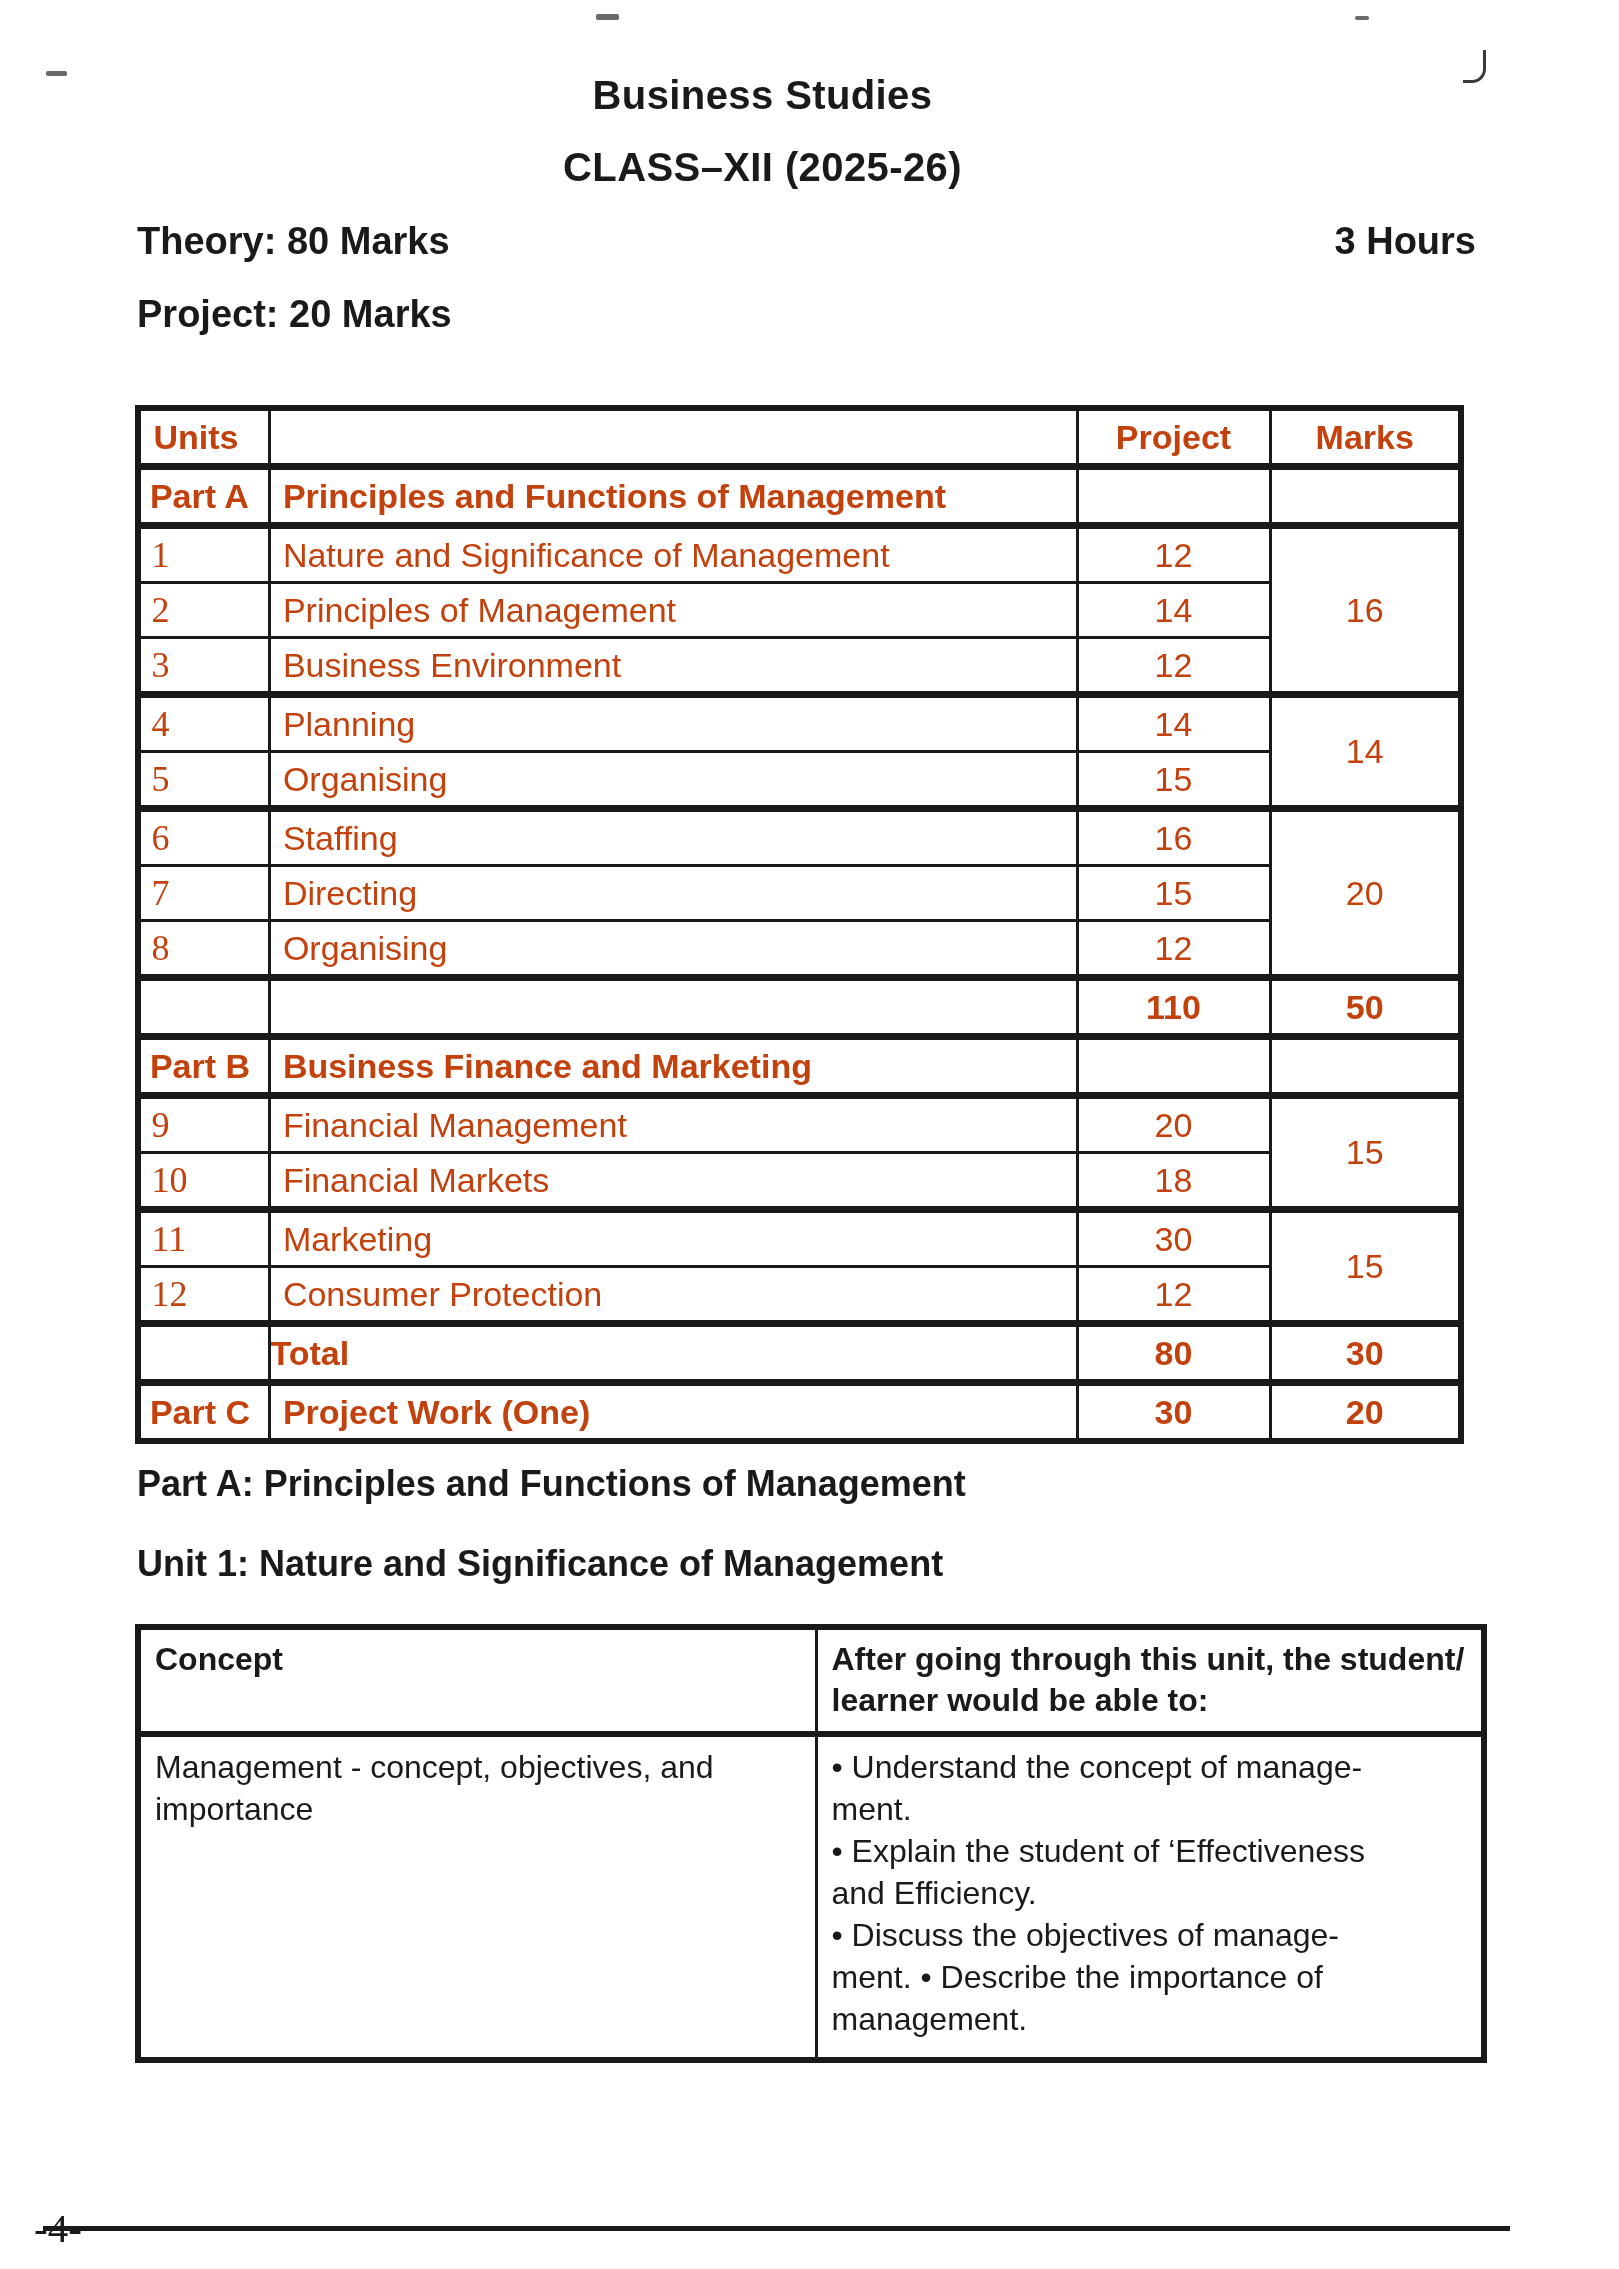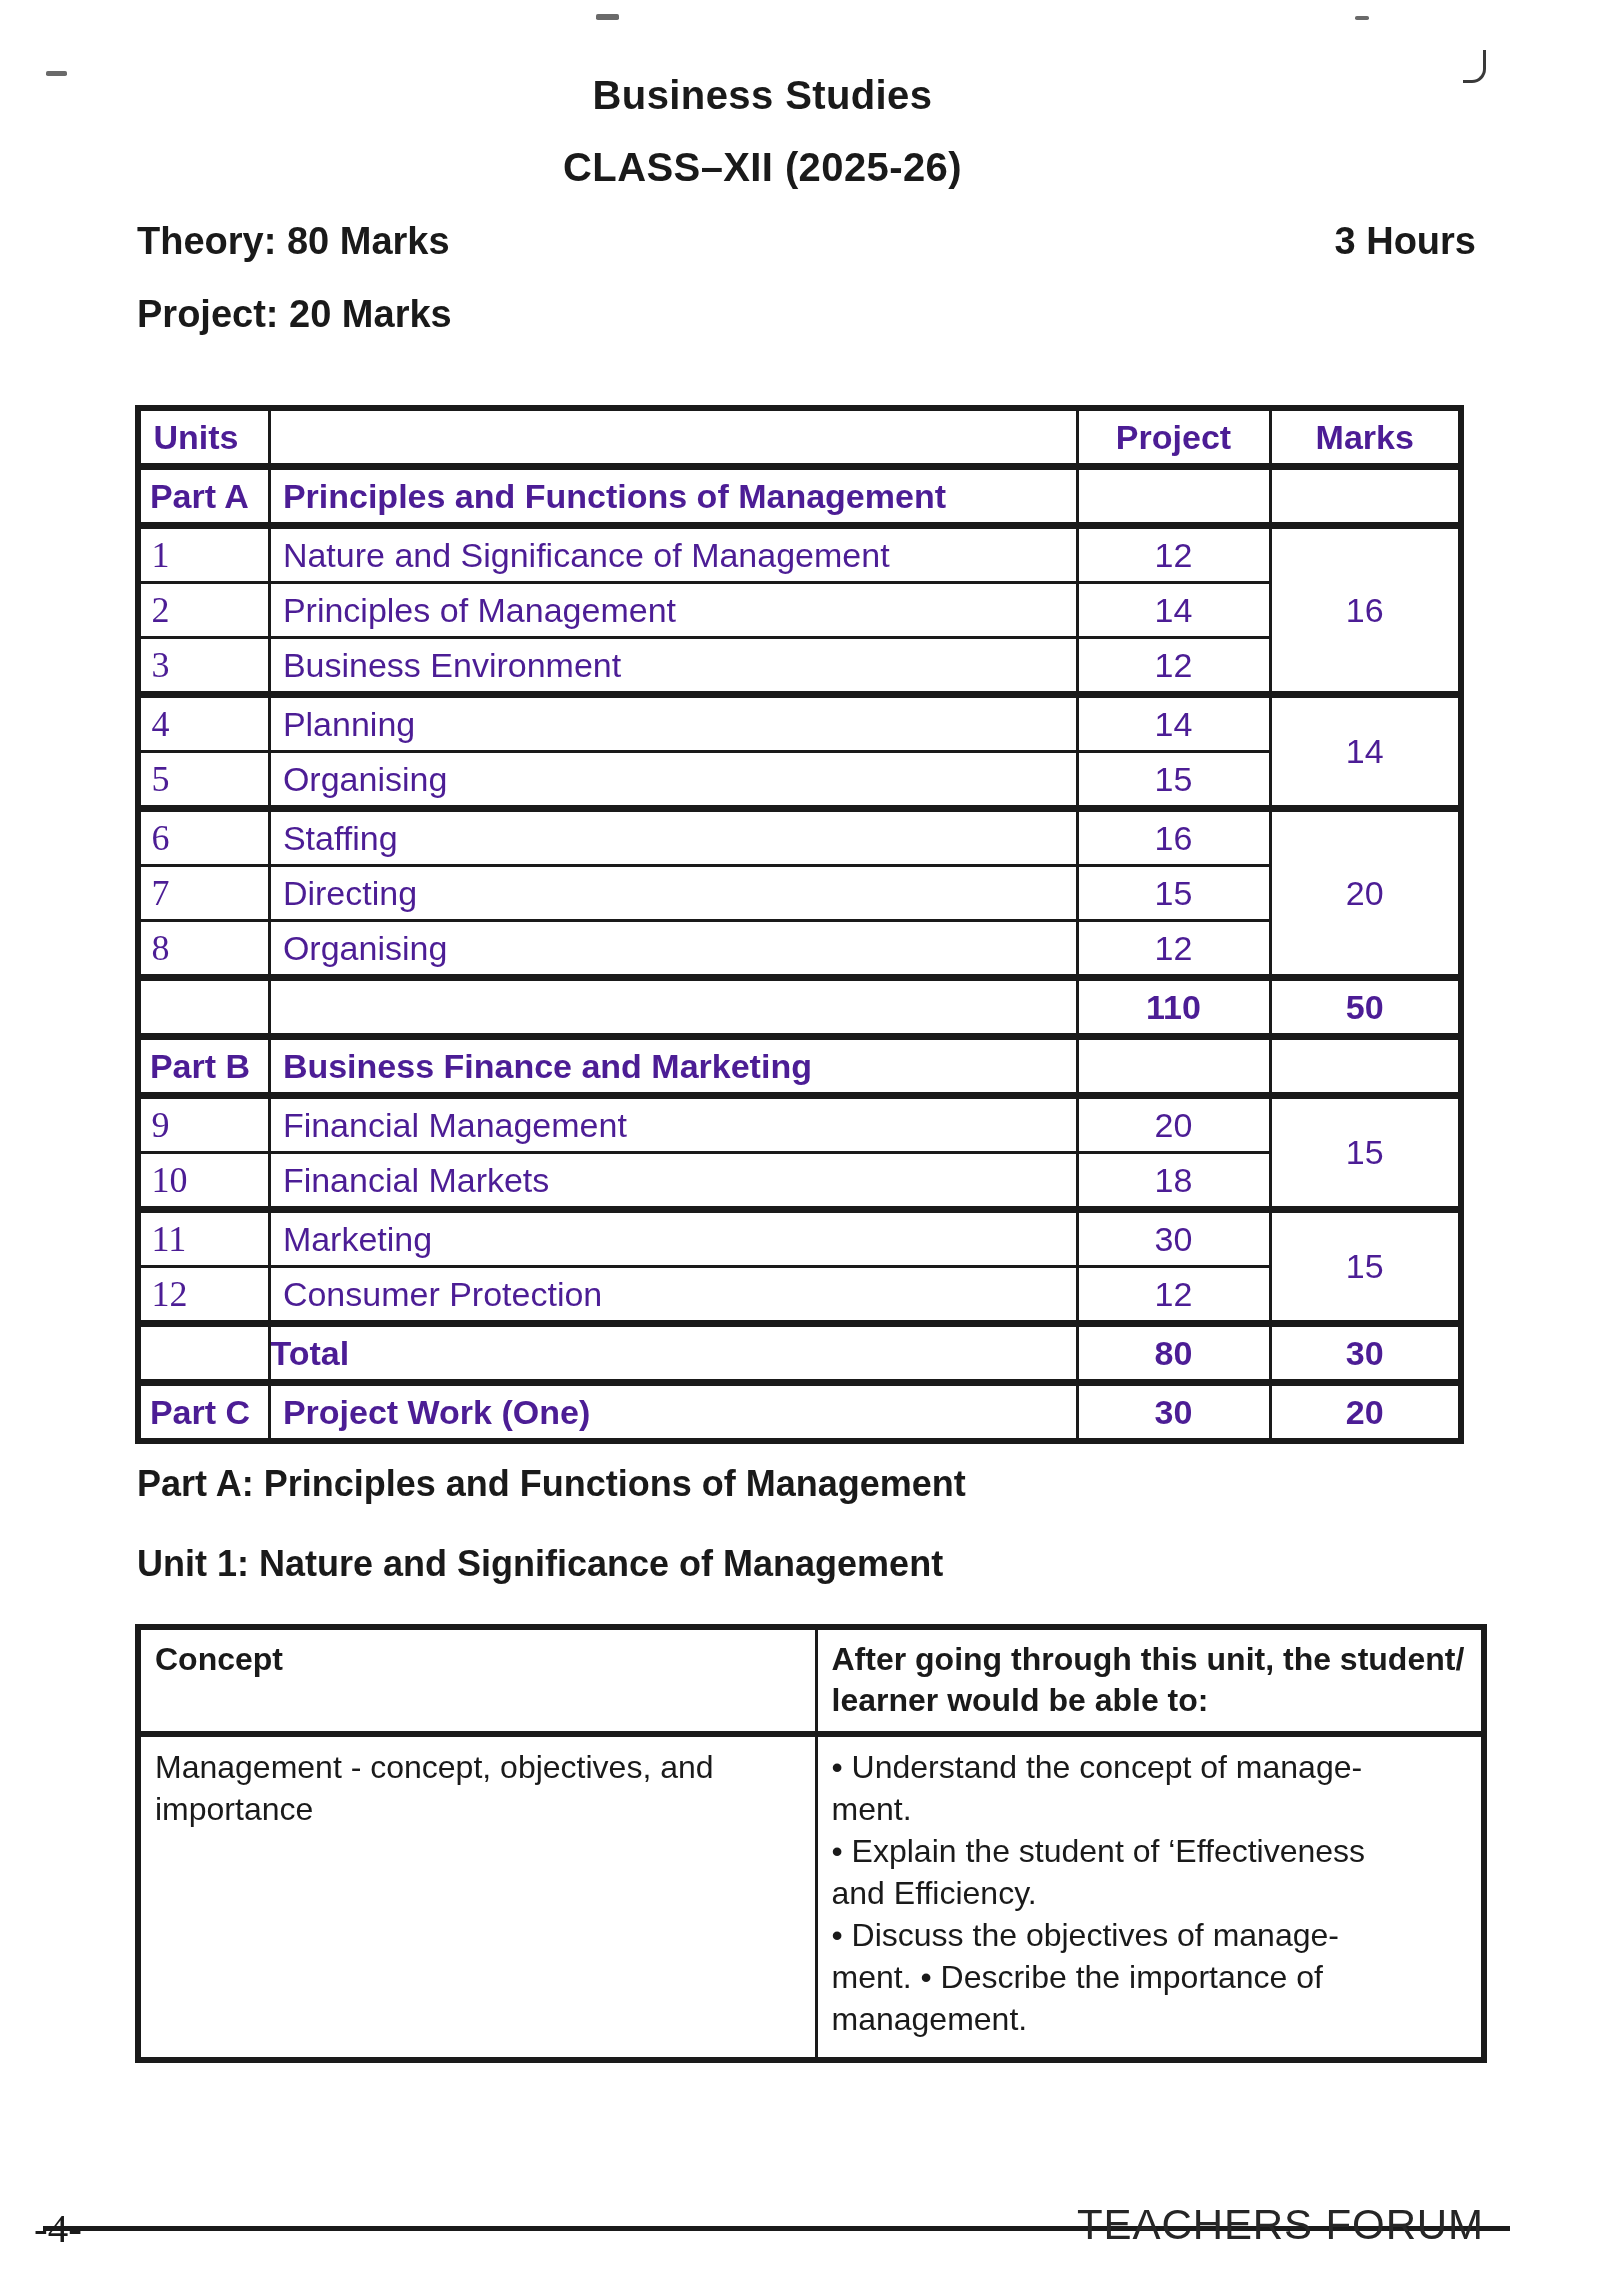--- a/index.html
+++ b/index.html
@@ -32,21 +32,21 @@
   .meta-hours   { position:absolute; right:143px; top:220px; font-size:38px; font-weight:bold;margin-left:8px; }
   .meta-project { position:absolute; left:137px; top:293px;  font-size:38px; font-weight:bold; }
 
   .part-heading { position:absolute; left:137px; top:1463px; font-size:36px; font-weight:bold; }
   .unit-heading { position:absolute; left:137px; top:1543px; font-size:36px; font-weight:bold; }
 
   
   table.syllabus {
     position:absolute; left:135px; top:405px; width:1323px;
     border-collapse:collapse; table-layout:fixed;
-    font-size:34px; color:#4c1d95;border-radius:12px;
+    font-size:34px; color:#c2410c;border-radius:12px;
   }
   table.syllabus td {
     border:3.5px solid #1a1a1a;
     height:52px; padding:0 0 0 12.4px;
     vertical-align:middle; overflow:hidden; white-space:nowrap;
   }
   table.syllabus { border:6.2px solid #1a1a1a; }
   table.syllabus tr.thick td { border-top-width:7px; }
   table.syllabus td.num   { font-family:"Liberation Serif","DejaVu Serif",serif; font-size:36px; padding-left:10.6px; }
   table.syllabus td.partlbl { font-weight:bold; padding-left:8.9px; }
@@ -234,16 +234,15 @@
           <div class="outcome-line">• Discuss the objectives of manage-</div>
           <div class="outcome-line">ment.  • Describe the importance of</div>
           <div class="outcome-line">management.</div>
         </td>
       </tr>
     </tbody>
   </table>
 
   <div class="footer-line"></div>
   <div class="page-num">-4-</div>
-  <div class="brand">TEACHERS FORUM</div>
 
 </div>
 
 
 </body></html>

